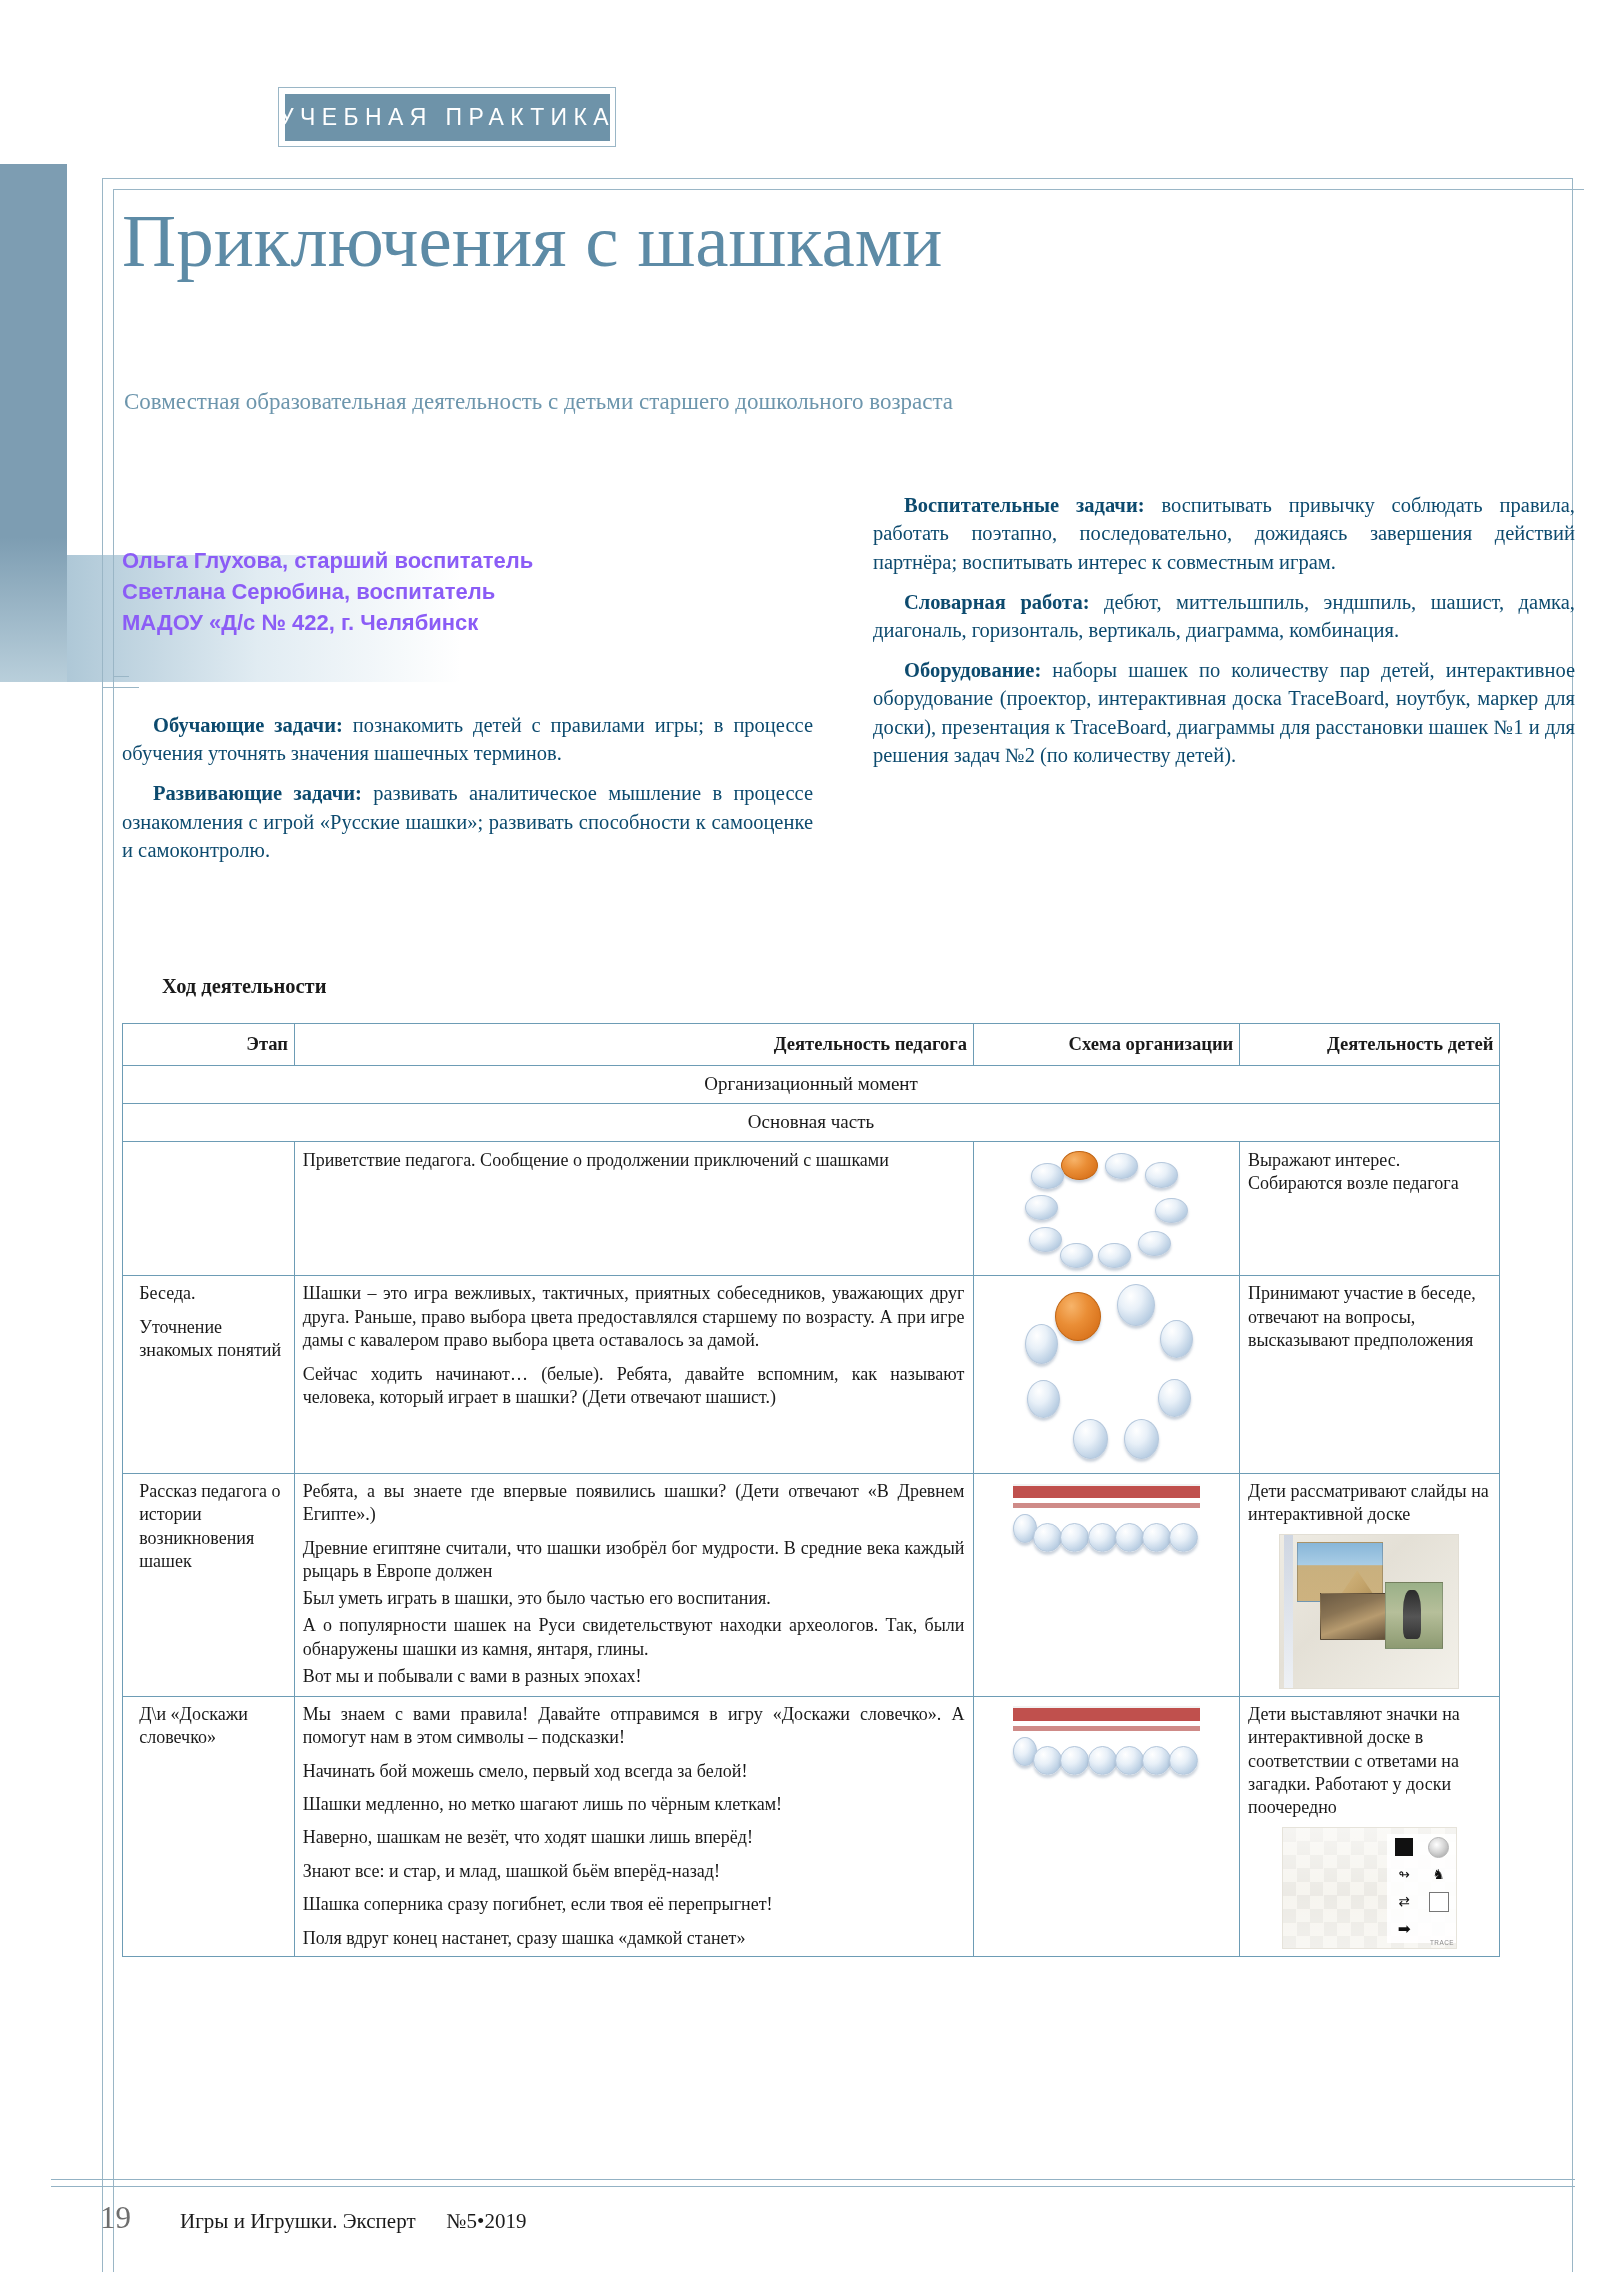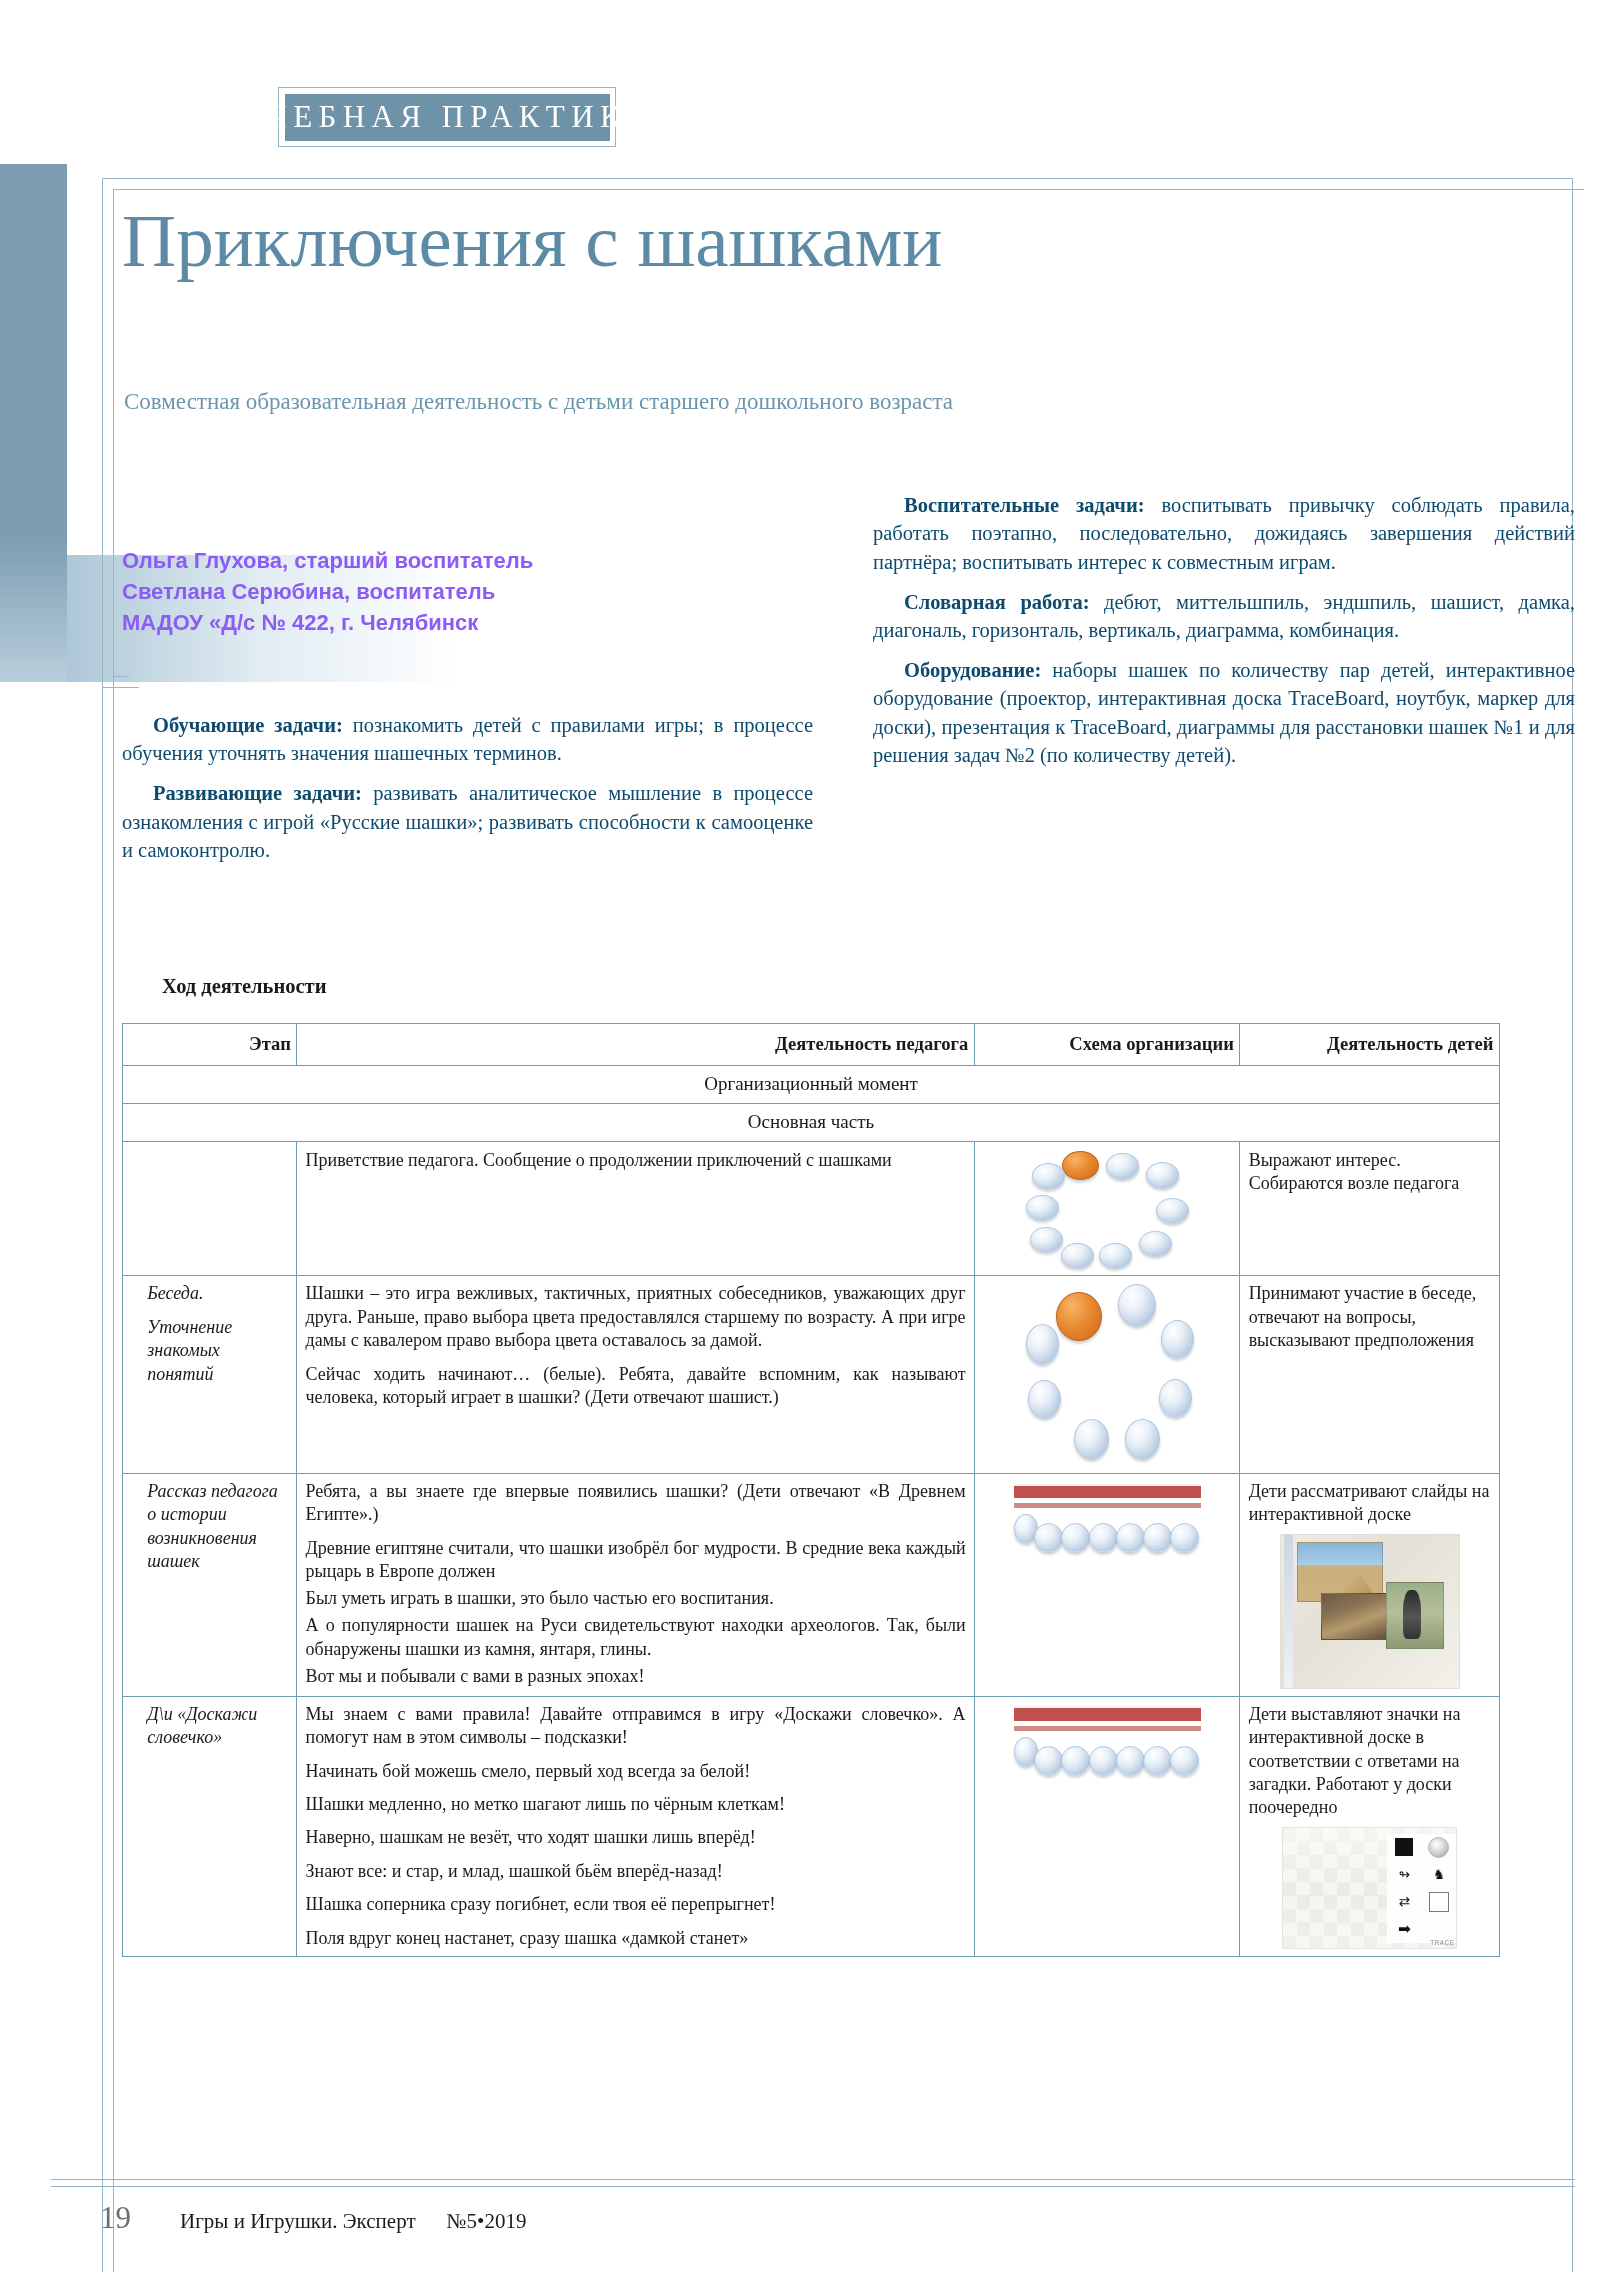--- a/index.html
+++ b/index.html
@@ -43,22 +43,22 @@
   
   .rubric-wrap{
     position:absolute;left:278px;top:87px;width:338px;height:60px;
     border:1.8px solid #9ab6c6;padding:4.5px;box-sizing:border-box;
   }
   .rubric-wrap2{
     width:100%;height:100%;border:1.8px solid #ffffff;box-sizing:border-box;
     background:#6e93a9;display:flex;align-items:center;justify-content:center;
   }
   .rubric-text{
-    color:#ffffff;font-family:Liberation Serif, serif;
-    font-size:31px;letter-spacing:6.4px;font-weight:400;
+    color:#ffffff;font-family:Liberation Sans, sans-serif;
+    font-size:23px;letter-spacing:6.4px;font-weight:400;
     white-space:nowrap;
   }
 
   
   .title{
     position:absolute;left:122px;top:198px;
     font-family:"Liberation Serif",serif;
     font-size:75px;color:#5d8ba6;font-weight:400;letter-spacing:0px;
     white-space:nowrap;
   }
@@ -108,21 +108,21 @@
   table.sched thead th{
     text-align:right;font-weight:bold;font-size:18.6px;padding:8.2px 5.5px;
     vertical-align:middle;
   }
   td.section{
     text-align:center;font-weight:normal;font-size:19px;padding:8.2px 5.5px;
   }
   td.cellpad p{margin:0 0 10px 0;text-align:justify;}
   td.cellpad p:last-child{margin-bottom:0;}
   td.cellpad p.tight{margin-bottom:3.6px;}
-  td.stage p{margin:0 0 10px 16px;font-style:italic;}
+  td.stage p{margin:0 0 10px 8px;}
   td.stage p:last-child{margin-bottom:0;}
   td.scheme{text-align:center;vertical-align:top;padding:9px 3.6px;}
   td.kids p{margin:0;}
 
   .c-stage{width:136px;}
   .c-teach{width:556px;}
   .c-scheme{width:218px;}
   .c-kids{width:213px;}
 
   

